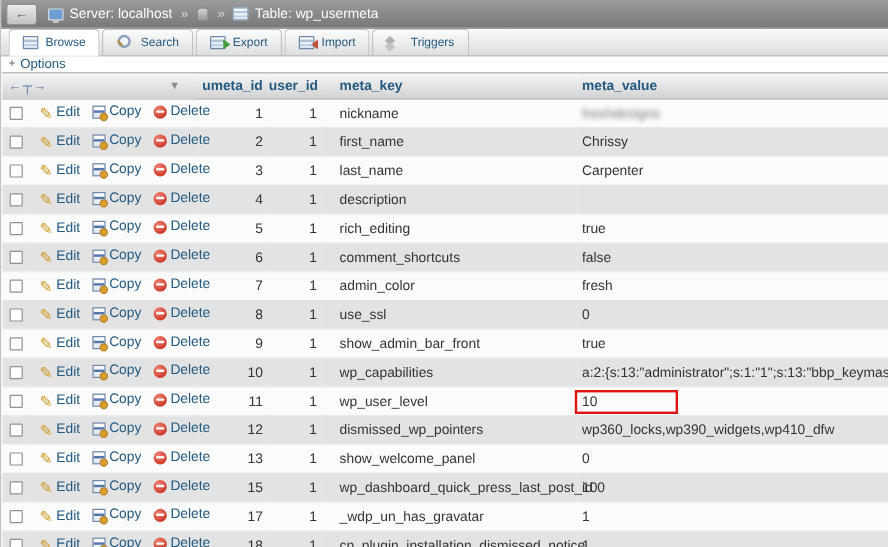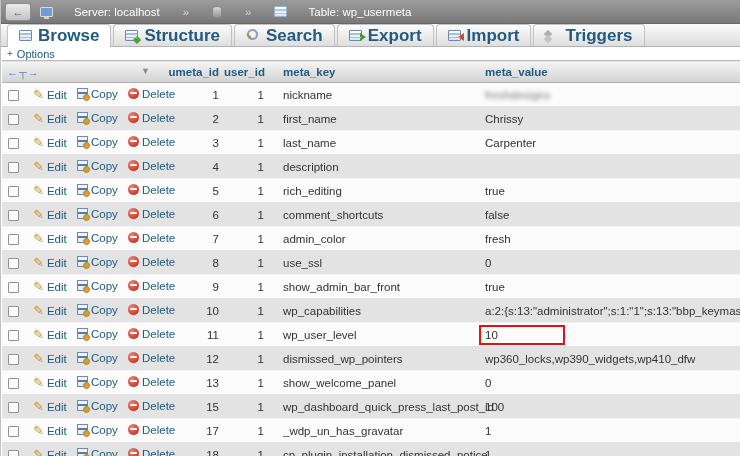--- a/index.html
+++ b/index.html
@@ -7,42 +7,42 @@
               font-family:"Liberation Sans", sans-serif; }
   #app { width:740px; height:456px; position:relative; border-left:1px solid #c3c3c3; }
 
   
   .topbar { height:24px; background:linear-gradient(#9c9c9c,#787878);
             display:flex; align-items:center; color:#f2f2f2; font-size:11.5px;
             border-bottom:1px solid #666; }
   .backbtn { width:26px; height:18px; margin:0 9px 0 4px; border:1px solid #8e8e8e;
              border-radius:3px; background:linear-gradient(#ececec,#c2c2c2);
              color:#555; font-size:11px; line-height:16px; text-align:center; cursor:pointer; }
-  .crumb { display:flex; align-items:center; gap:21px; white-space:nowrap;justify-content:center; }
+  .crumb { display:flex; align-items:center; gap:5px; white-space:nowrap;justify-content:center; }
   .crumb .sep { color:#d8d8d8; margin:0 2px; }
   .crumb a { color:#fdfdfd; text-decoration:none; }
   .blur-db { filter:blur(2.5px); opacity:.8; }
 
   .i-server { width:13px; height:10px; border:1px solid #d9d9d9; border-radius:1px;
               background:#6d9ed6; display:inline-block; position:relative; }
   .i-server::after { content:""; position:absolute; left:3px; right:3px; bottom:-3px;
               height:2px; background:#d0d0d0; }
   .i-db { width:10px; height:12px; background:linear-gradient(#d6d6d6,#989898);
           border:1px solid #8a8a8a; border-radius:5px/3px; display:inline-block; }
   .i-tbl { width:13px; height:11px; border:1px solid #9db4cb; border-radius:1px;
            background:linear-gradient(#fdfdfd,#dce6f0); display:inline-block; position:relative; }
   .i-tbl::before { content:""; position:absolute; left:0; right:0; top:2px; height:2px; background:#b4c8dc; }
   .i-tbl::after  { content:""; position:absolute; left:0; right:0; top:6px; height:1px; background:#b4c8dc; }
 
   
   .tabbar { height:23px; background:linear-gradient(#fafafa,#dcdcdc);
             border-bottom:1px solid #b3b3b3; display:flex; align-items:flex-end;
             padding-left:6px; }
   .tab { display:flex; align-items:center; gap:6px; height:22px; padding:0 11px;
-         font-size:17px; font-weight:bold; color:#235a81; cursor:pointer;
+         font-size:10px; font-weight:normal; color:#235a81; cursor:pointer;
          border:1px solid #c2c2c2; border-bottom:none; border-radius:4px 4px 0 0;
          background:linear-gradient(#fcfcfc,#dedede); margin-right:2px; white-space:nowrap; }
   .tab.active { background:#fff; position:relative; }
   .tab.active::after { content:""; position:absolute; left:0; right:0; bottom:-1px; height:1px; background:#fff; }
 
   .ticon { width:13px; height:11px; border:1px solid #6d89a8; border-radius:1px;
            background:linear-gradient(#ffffff,#d8e4f0); display:inline-block; position:relative; flex:none; }
   .ticon::before { content:""; position:absolute; left:0; right:0; top:2px; height:2px; background:#a9c0d6; }
   .ticon::after  { content:""; position:absolute; left:0; right:0; top:6px; height:1px; background:#a9c0d6; }
   .i-structure i { position:absolute; right:-3px; bottom:-3px; width:6px; height:6px;
@@ -135,26 +135,20 @@
         <span>wp_usermeta</span></a>
     </div>
   </div>
 
   <div class="tabbar" id="tabbar">
     <div class="tab active">
       <span class="tab-icon ticon i-browse"><i></i></span>
       <span class="tab-label">Browse</span>
     </div>
 
-    <div class="tab">
-      <span class="tab-icon ticon i-structure">
-          <i></i>
-        </span>
-      <span class="tab-label">Structure</span>
-    </div>
 
 
     <div class="tab">
       <span class="tab-icon ticon i-search"><i></i></span>
       <span class="tab-label">Search</span>
     </div>
 
 
     <div class="tab">
       <span class="tab-icon ticon i-export">

